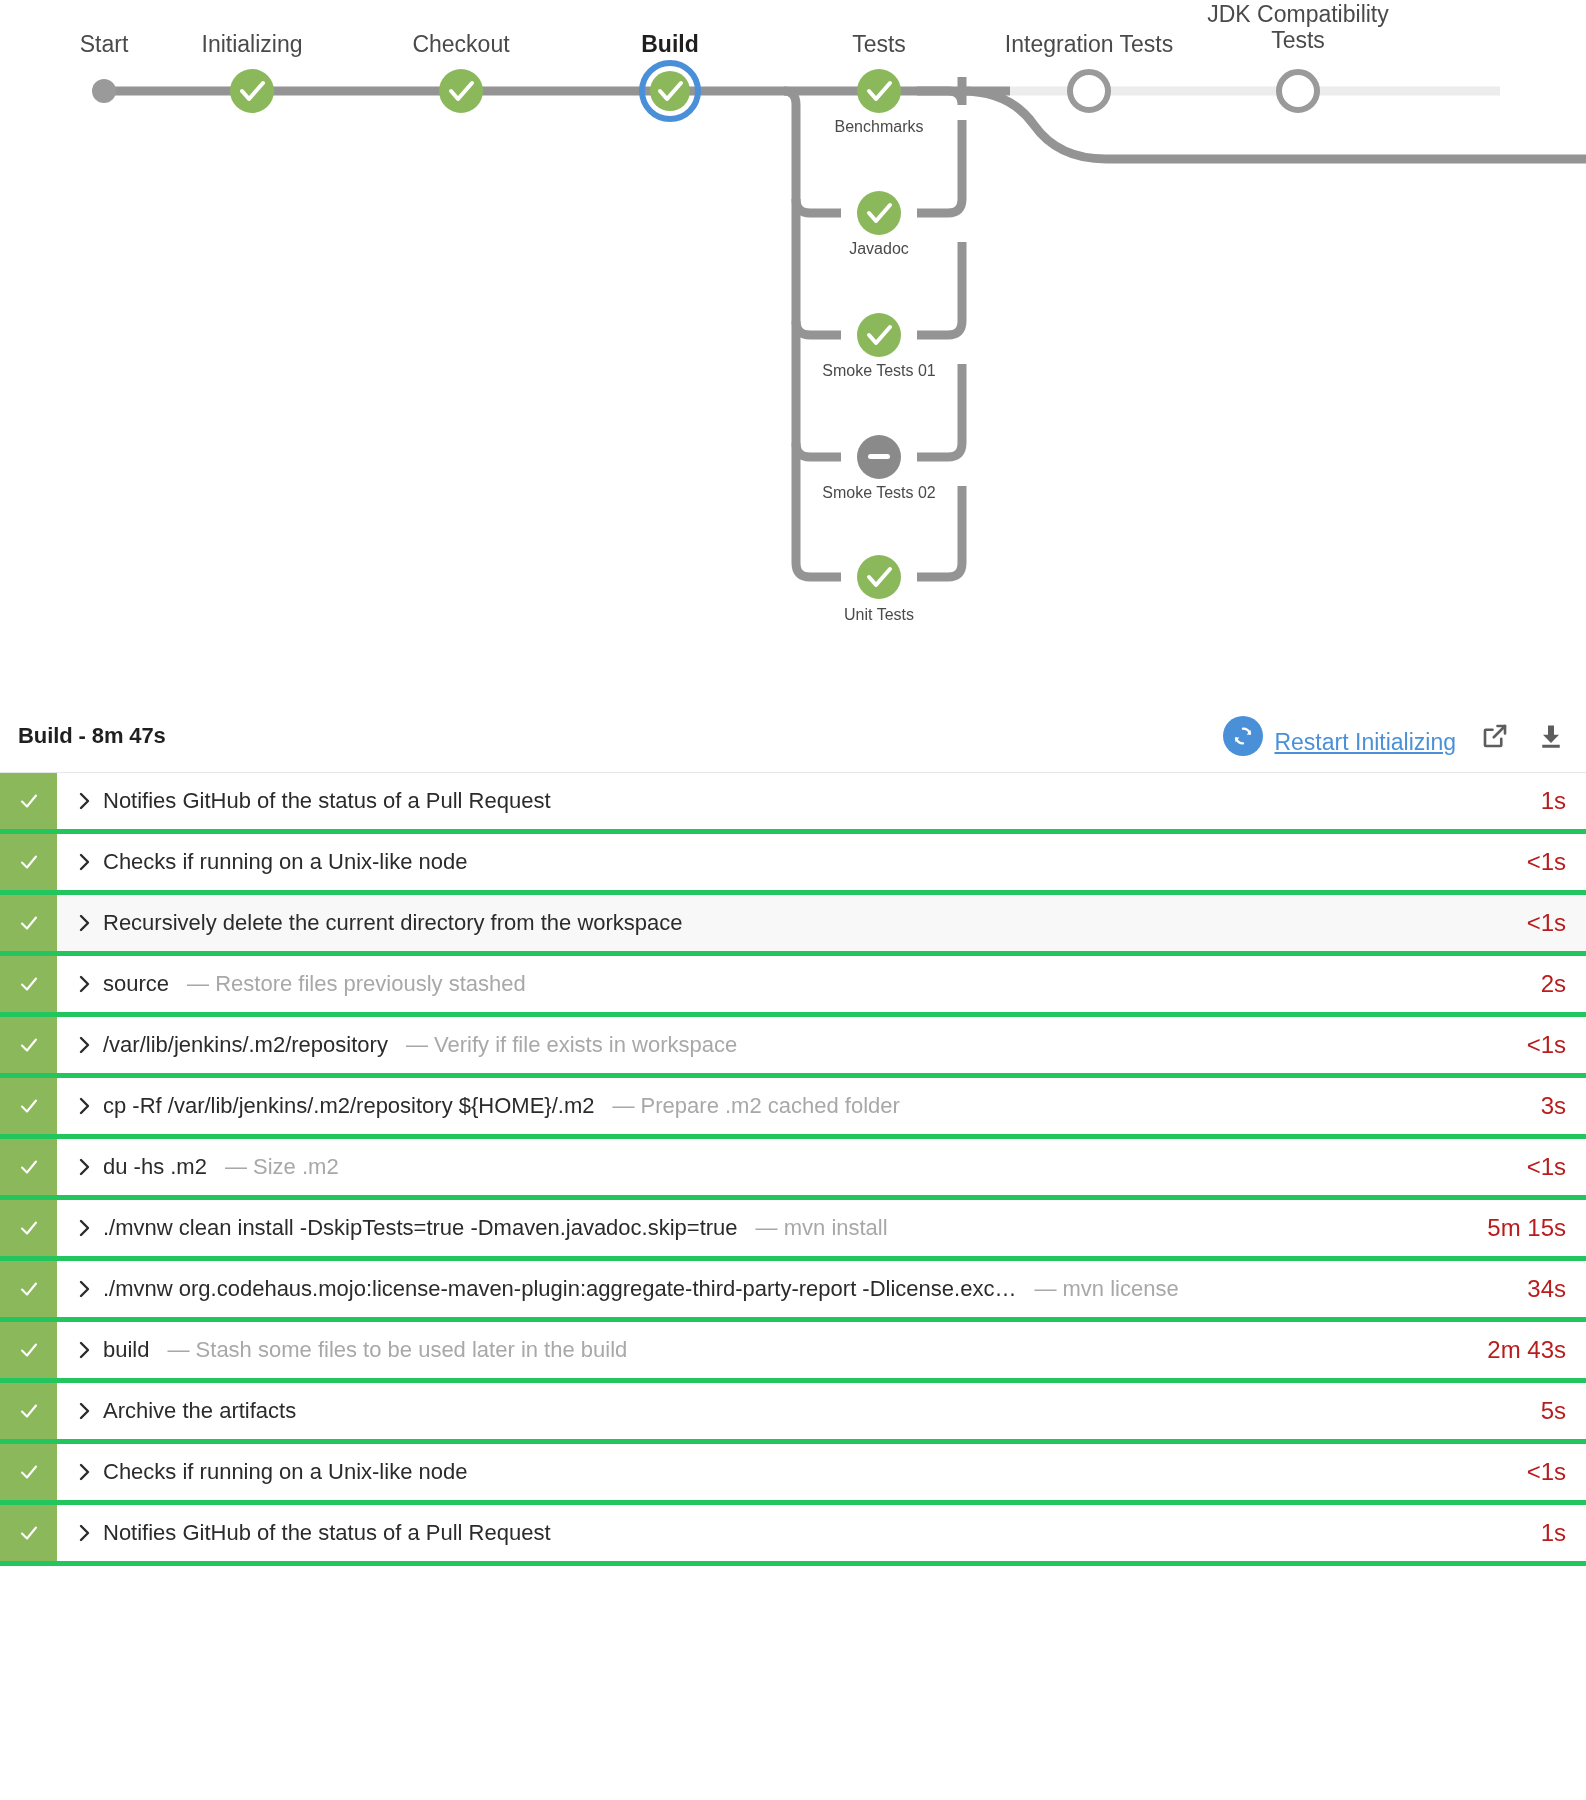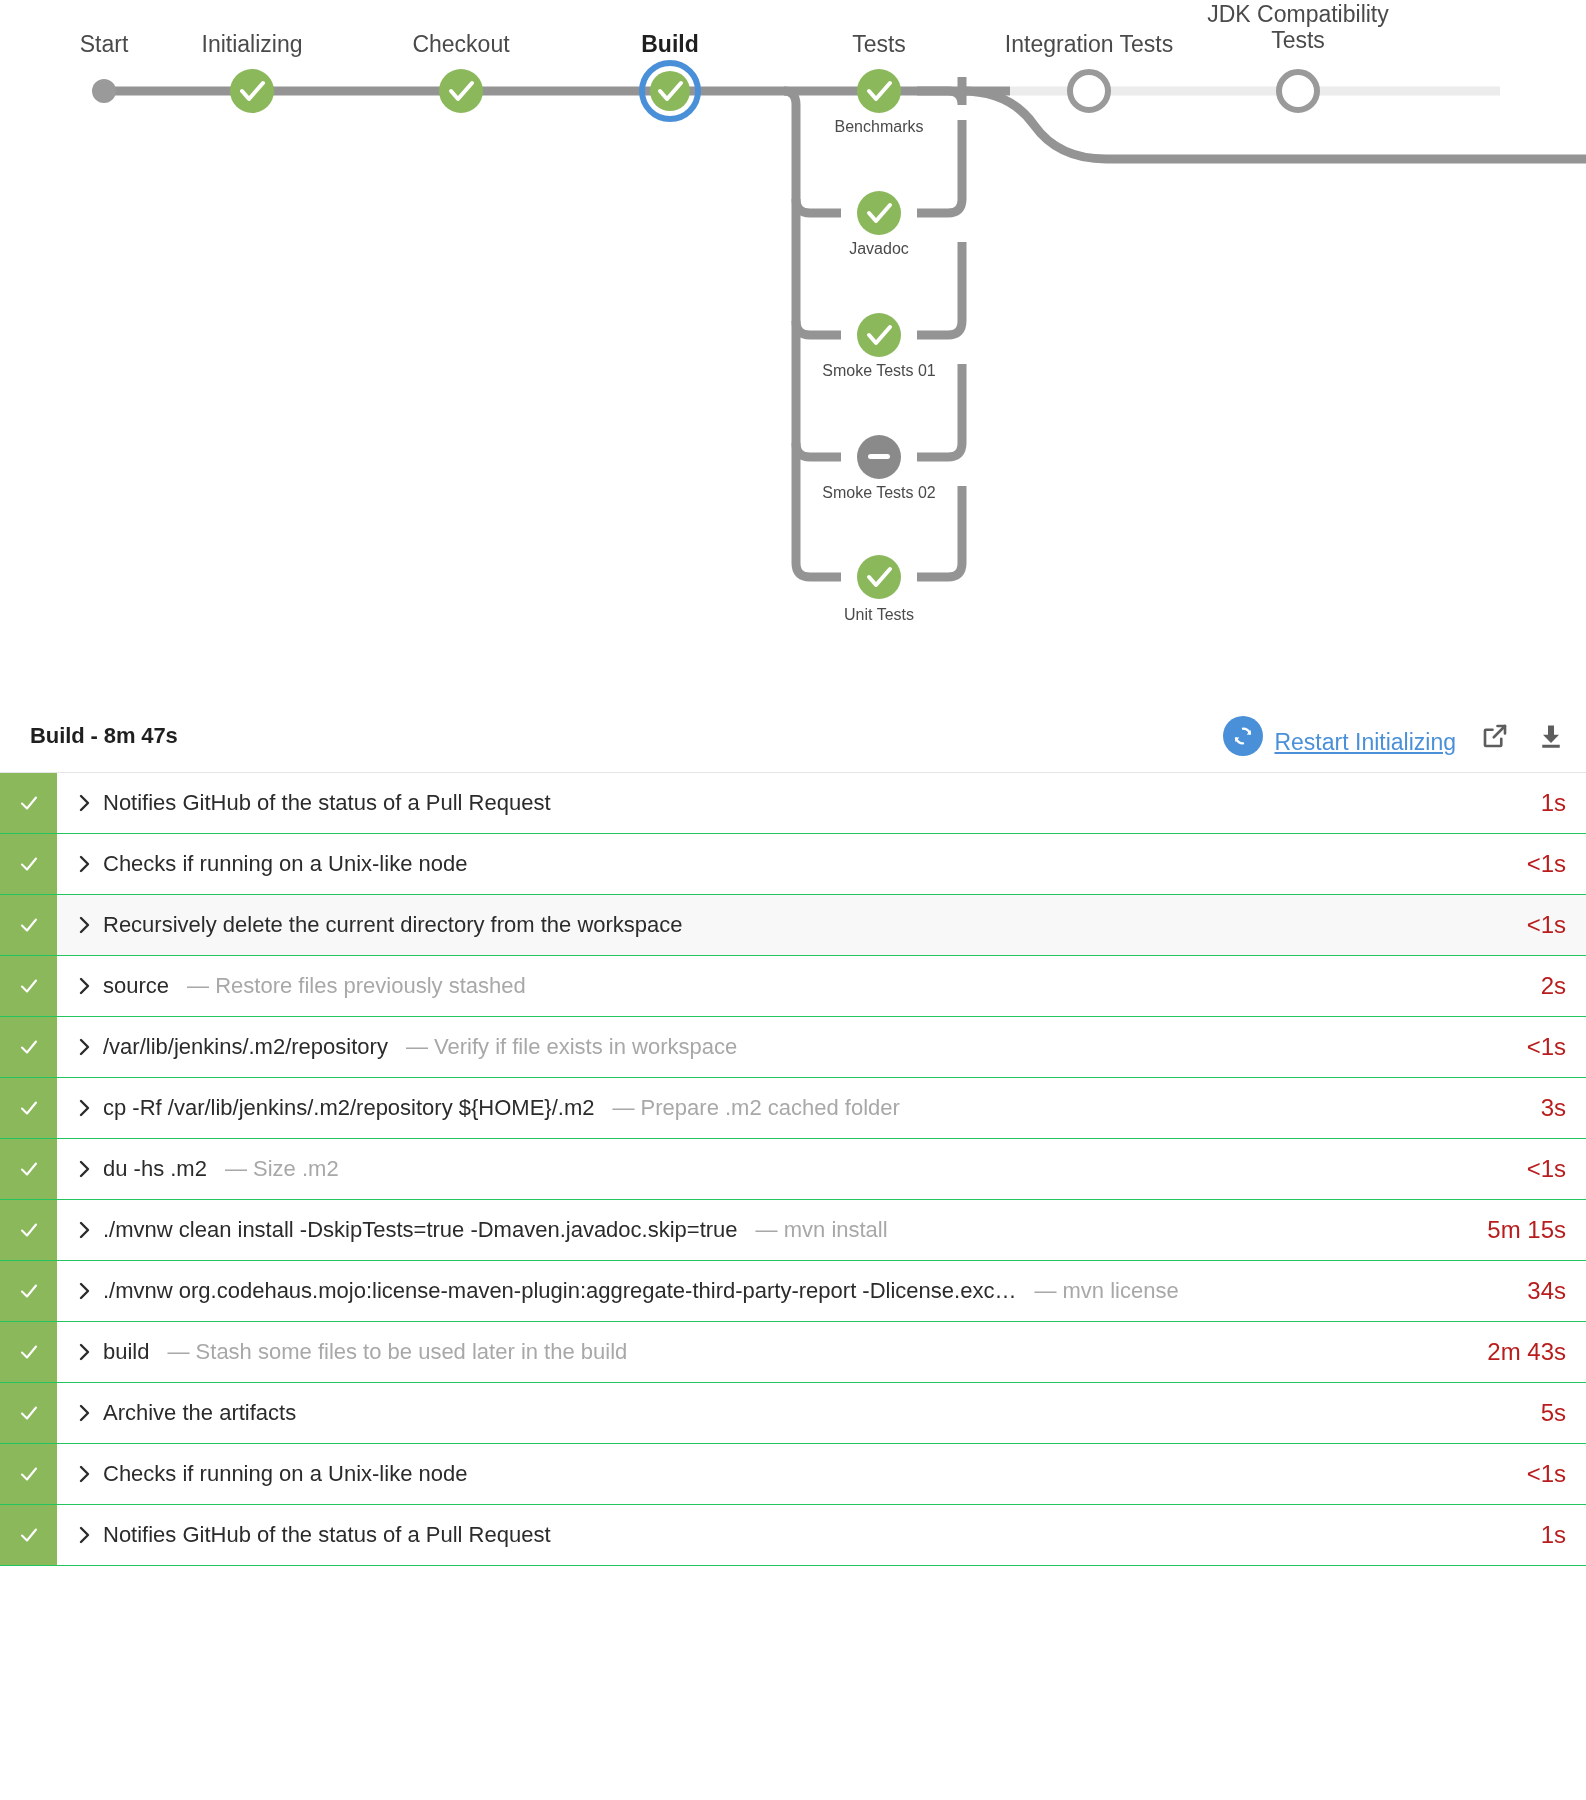--- a/index.html
+++ b/index.html
@@ -52,21 +52,20 @@
     height: 72px;
     padding: 0 18px;
     display: flex;
     align-items: center;
   }
   #steps-title {
     font-size: 22px;
     font-weight: bold;
     color: #1f1f1f;
     letter-spacing: -0.1px;
-    margin-left: 12px;
   }
   #header-actions {
     margin-left: auto;
     display: flex;
     align-items: center;
     gap: 22px;
   }
   .restart-group {
     display: flex;
     align-items: flex-end;
@@ -98,21 +97,21 @@
 
   
   #steps-list {
     width: 1586px;
     border-top: 1px solid #e6e6e6;
   }
   .step-row {
     display: flex;
     align-items: stretch;
     height: 61px;
-    border-bottom: 1px solid #22c55e;
+    border-bottom: 5px solid #22c55e;
     background: #ffffff;
     cursor: pointer;
   }
   .step-row.alt { background: #f8f8f8; }
   .step-status {
     width: 57px;
     flex: none;
     background: #8cb85c;
     display: flex;
     align-items: center;

